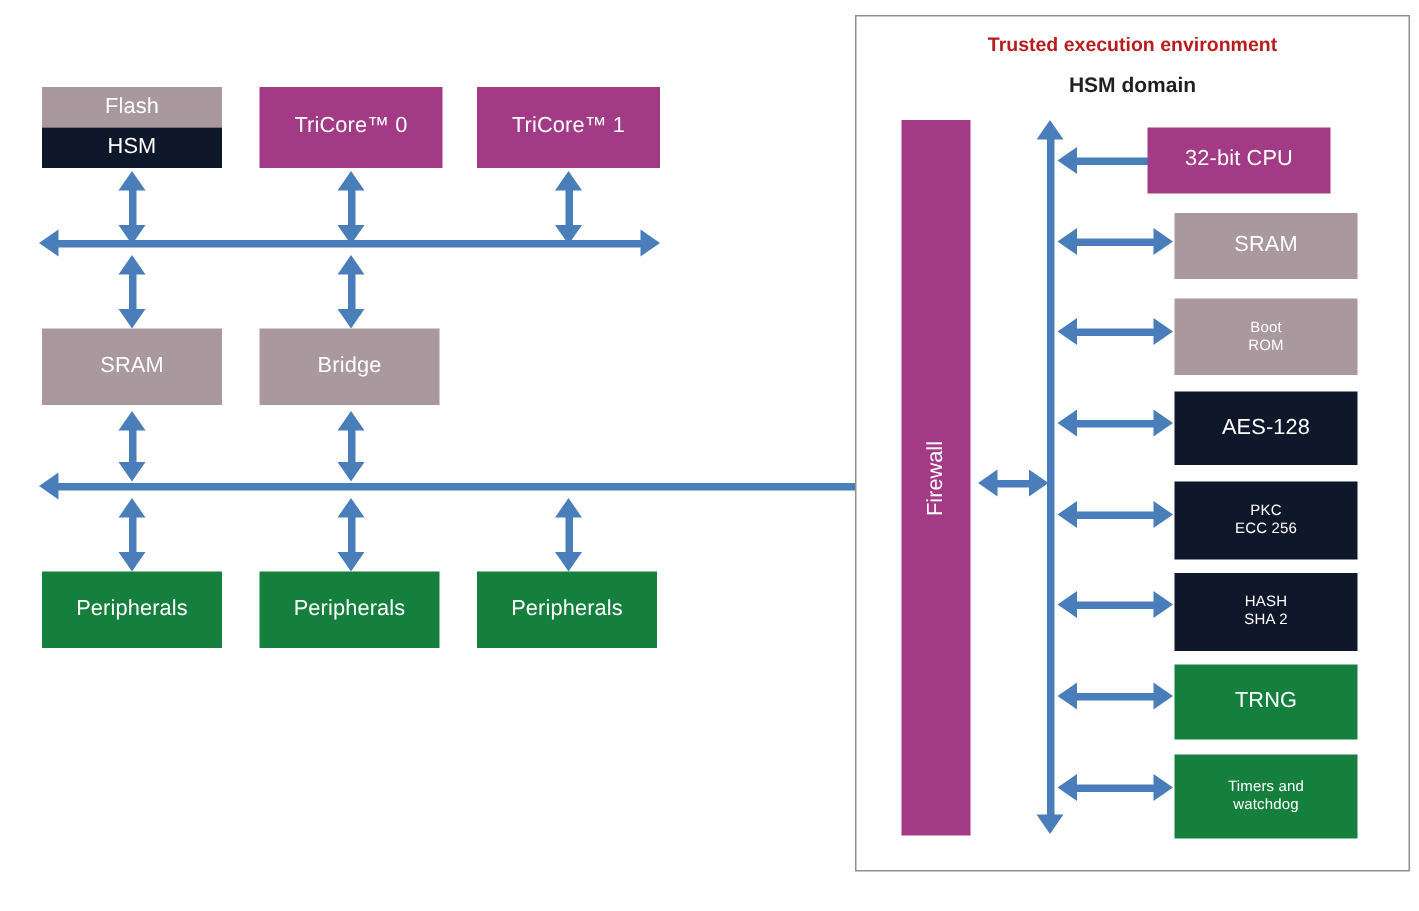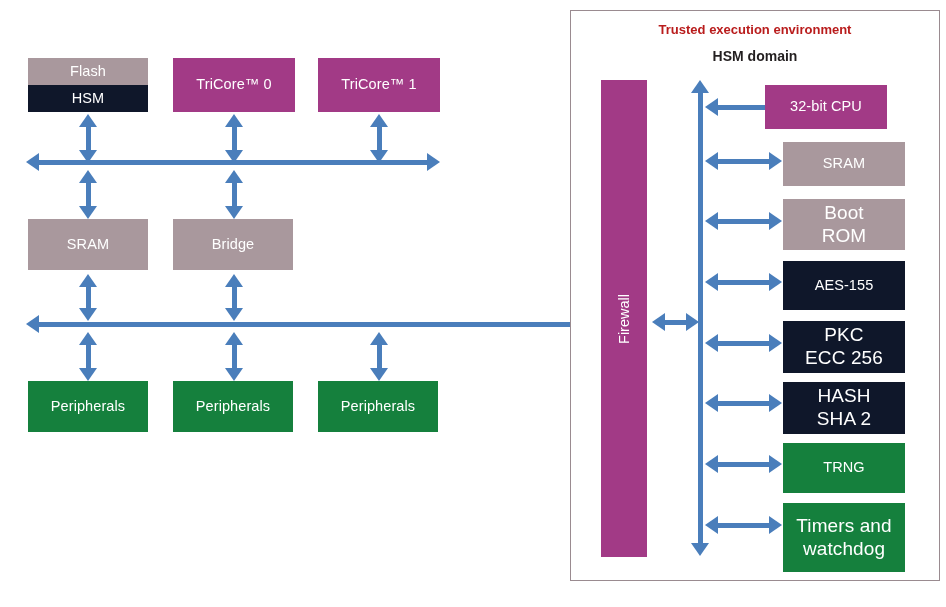--- a/index.html
+++ b/index.html
@@ -26,21 +26,21 @@
     display: flex;
     align-items: center;
     justify-content: center;
     text-align: center;
     color: #ffffff;
     font-size: 14.5px;
     line-height: 1.2;
     letter-spacing: .1px;
     white-space: pre-line;
   }
-  .block.two-line { font-size: 19px; }
+  .block.two-line { font-size: 10px; }
 
   
   .c-magenta { background: #a23a86; }
   .c-mauve   { background: #a9989d; }
   .c-dark    { background: #0f172a; }
   .c-teal    { background: #15803d; }
 
   
   .hline {
     position: absolute;
@@ -279,35 +279,35 @@
   <div class="block c-mauve" style="left:783px; top:142px; width:122px; height:44px;">
     <span>SRAM</span>
   </div>
 
   <div class="block c-mauve two-line" style="left:783px; top:199px; width:122px; height:51px;">
     <span>Boot
 ROM</span>
   </div>
 
   <div class="block c-dark" style="left:783px; top:261px; width:122px; height:49px;">
-    <span>AES-155</span>
+    <span>AES-128</span>
   </div>
 
   <div class="block c-dark two-line" style="left:783px; top:321px; width:122px; height:52px;">
     <span>PKC
 ECC 256</span>
   </div>
 
   <div class="block c-dark two-line" style="left:783px; top:382px; width:122px; height:52px;">
     <span>HASH
 SHA 2</span>
   </div>
 
   <div class="block c-teal" style="left:783px; top:443px; width:122px; height:50px;">
     <span>TRNG</span>
   </div>
 
-  <div class="block c-teal two-line" style="left:783px; top:503px; width:122px; height:69px;">
+  <div class="block c-teal two-line" style="left:783px; top:503px; width:122px; height:56px;">
     <span>Timers and
 watchdog</span>
   </div>
 
 </div>
 
 </body></html>

